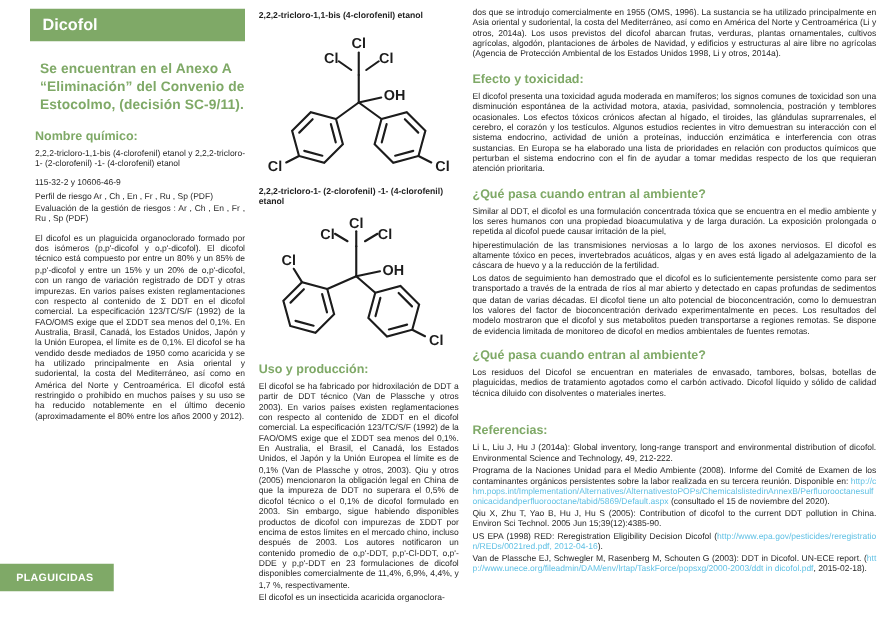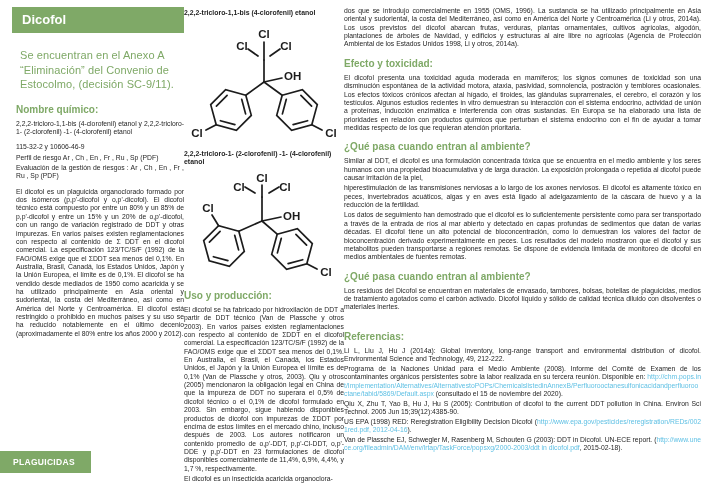--- a/index.html
+++ b/index.html
@@ -8,33 +8,34 @@
     width:710px; height:497px;
     background:#ffffff;
     font-family:"Liberation Sans", sans-serif;
     color:#2a2a2a;
     position:relative;
     overflow:hidden;
   }
   .page {
     display:grid;
     grid-template-columns:172px 160px 1fr;
-    padding:7px 9px 0 12px;
+    column-gap:11px;
+    padding:7px 9px 0 24px;
   }
   .title-bar {
     background:var(--green,#7FA967);
     color:#fff;
     font-weight:bold;
     font-size:13px;
     padding:5px 10px 6px;
     margin-bottom:15px;
   }
   .annex-note {
     color:var(--green,#7FA967);
-    font-weight:normal;
+    font-weight:bold;
     font-size:11px;
     line-height:1.32;
     margin:0 0 12px 4px;
     letter-spacing:.1px;
   }
   .gh {
     color:var(--green,#7FA967);
     font-weight:bold;
     font-size:10px;
     margin:9px 0 5px;

